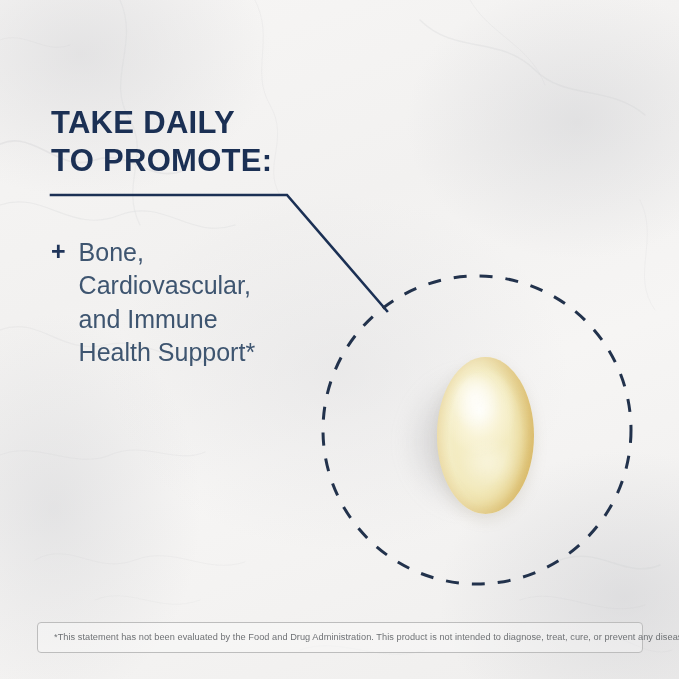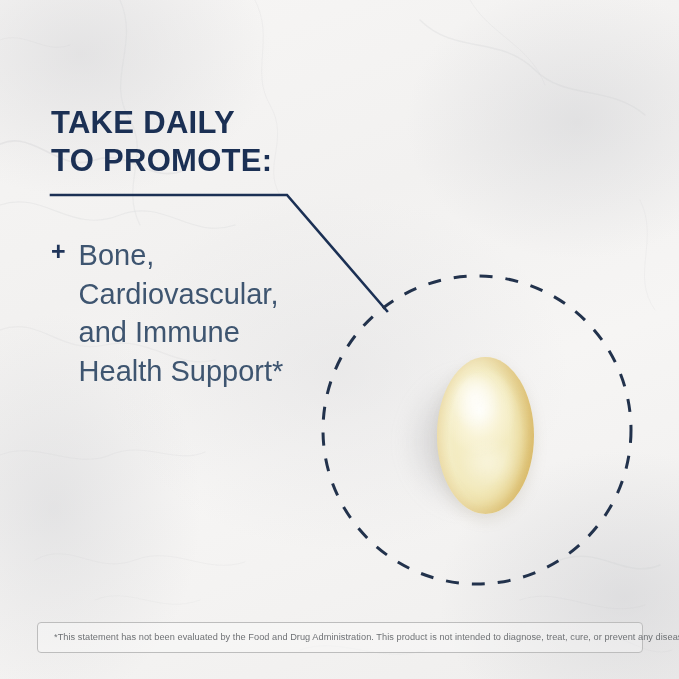--- a/index.html
+++ b/index.html
@@ -63,21 +63,21 @@
   }
   .benefit-plus {
     color: #20355a;
     font-size: 25px;
     font-weight: bold;
     line-height: 1.0;
     padding-top: 3px;
   }
   .benefit-text {
     color: #3e5570;
-    font-size: 29px;
+    font-size: 25px;
     font-weight: normal;
     line-height: 1.33;
     white-space: pre-line;
   }
 
   
   .dashed-circle-svg {
     position: absolute;
     left: 318px;
     top: 270px;

